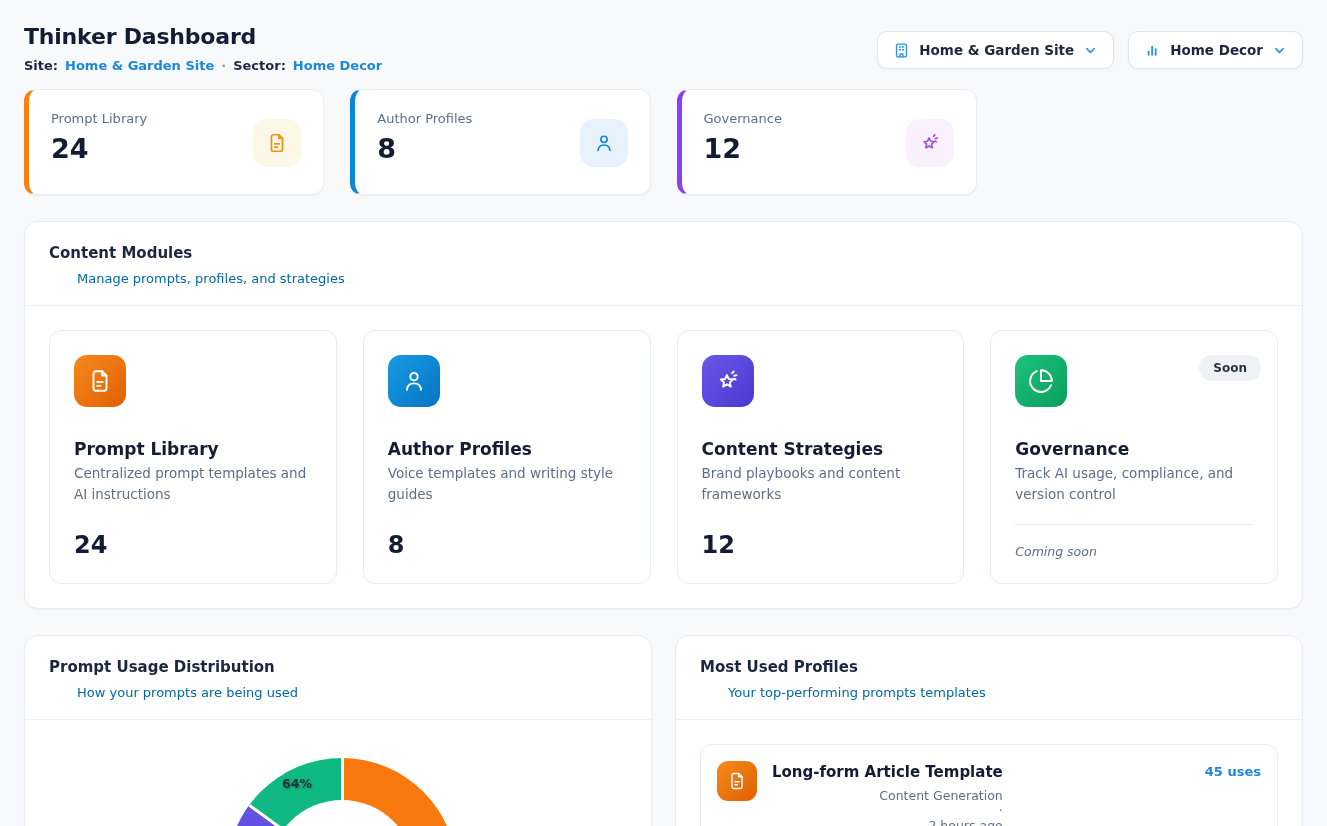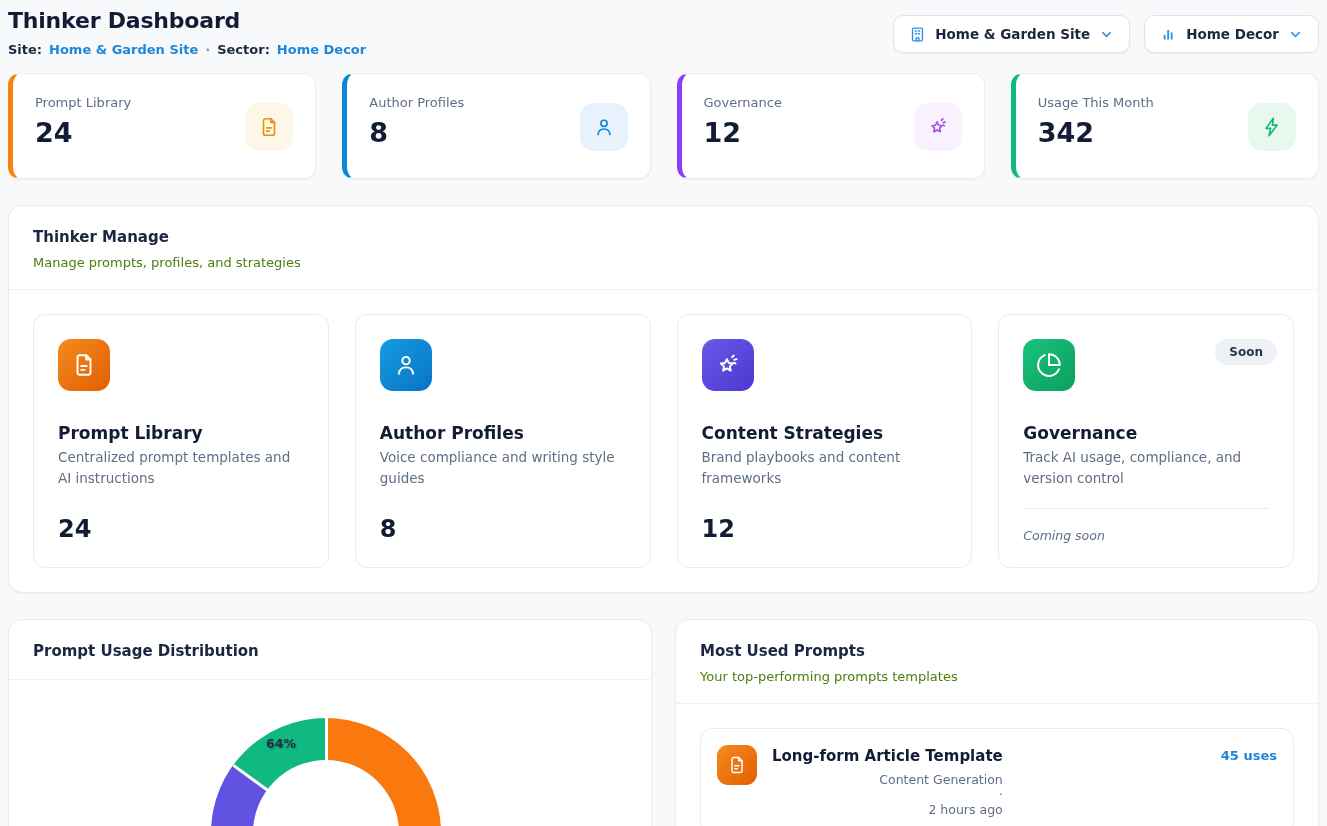--- a/index.html
+++ b/index.html
@@ -3,21 +3,21 @@
 <meta charset="utf-8">
 <style>
   * { margin:0; padding:0; box-sizing:border-box; }
   html,body { overflow:hidden; }
   body {
     width:1327px; height:826px;
     background:#f7f9fb;
     font-family:"DejaVu Sans","Liberation Sans",sans-serif;
     color:#131e36;
   }
-  .page { width:1327px; height:826px; padding:8px; overflow:hidden; }
+  .page { width:1327px; height:826px; padding:24px; overflow:hidden; }
 
   
   .header-row { display:flex; justify-content:space-between; align-items:flex-start; }
   .page-title { font-size:22px; font-weight:800; letter-spacing:-.2px; color:#121d35; }
   .site-line { margin-top:9px; font-size:13px; display:flex; align-items:center; gap:7px; }
   .site-line .lbl { font-weight:700; color:#1b2740; }
   .site-line a { font-weight:700; color:#1d87dc; text-decoration:none; cursor:pointer; }
   .site-line .dot { color:#8a97ab; font-weight:700; }
   .header-actions { display:flex; gap:14px; padding-top:7px; }
   .dd-btn {
@@ -42,21 +42,21 @@
     display:flex; align-items:center; justify-content:center;
   }
 
   
   .panel {
     background:#fff; border:1px solid #e7ecf2; border-radius:14px;
     box-shadow:0 1px 2px rgba(16,24,40,.04); margin-top:26px;
   }
   .panel-header { padding:22px 24px 19px; border-bottom:1px solid #eef1f6; }
   .panel-title { font-size:15px; font-weight:700; color:#1b2740; }
-  .panel-subtitle { font-size:13px; color:#4d7c0f; margin-top:9px; }
+  .panel-subtitle { font-size:13px; color:#0369a1; margin-top:9px;margin-left:28px; }
 
   
   .modules-grid { display:grid; grid-template-columns:repeat(4,1fr); gap:26px; padding:24px; }
   .module-card {
     position:relative; border:1px solid #e7ecf2; border-radius:12px; padding:24px;
     min-height:254px; background:#fff; cursor:pointer; display:flex; flex-direction:column;
   }
   .module-tile {
     width:52px; height:52px; border-radius:13px;
     display:flex; align-items:center; justify-content:center; color:#fff;
@@ -174,34 +174,25 @@
       <div class="stat-label">Governance</div>
       <div class="stat-value">12</div>
       <div class="stat-icon-box" style="background-color: rgb(249, 242, 254); color: rgb(163, 77, 232);">
         <svg width="22" height="22" viewBox="0 0 24 24" fill="none" stroke="currentColor" stroke-width="1.8" stroke-linecap="round" stroke-linejoin="round">
           <path d="M11 6.5l1.7 3.6 3.9.5-2.9 2.7.8 3.9-3.5-2-3.5 2 .8-3.9-2.9-2.7 3.9-.5z"></path>
           <path d="M15.8 4.8l1.5-1.6M17.8 7.2l2.1-.6M17.4 9.9l1.5.7"></path>
         </svg>
       </div>
     </div>
 
-    <div class="stat-card" style="border-left-color: rgb(16, 185, 129);">
-      <div class="stat-label">Usage This Month</div>
-      <div class="stat-value">342</div>
-      <div class="stat-icon-box" style="background-color: rgb(232, 248, 239); color: rgb(16, 185, 129);">
-        <svg width="22" height="22" viewBox="0 0 24 24" fill="none" stroke="currentColor" stroke-width="1.8" stroke-linecap="round" stroke-linejoin="round">
-          <path d="M13.5 2.5L5.5 13.5h5l-1.8 8L17.5 10h-5l1-7.5z"></path>
-        </svg>
-      </div>
-    </div>
   </div>
 
   <div class="panel">
     <div class="panel-header">
-      <div class="panel-title">Thinker Manage</div>
+      <div class="panel-title">Content Modules</div>
       <div class="panel-subtitle">Manage prompts, profiles, and strategies</div>
     </div>
     <div class="modules-grid">
 
       <div class="module-card">
         <div class="module-tile" style="background: linear-gradient(135deg, rgb(245, 138, 29), rgb(226, 95, 2));">
           <svg width="26" height="26" viewBox="0 0 24 24" fill="none" stroke="currentColor" stroke-width="1.8" stroke-linecap="round" stroke-linejoin="round">
             <path d="M14 3H8a2 2 0 0 0-2 2v14a2 2 0 0 0 2 2h8a2 2 0 0 0 2-2V7l-4-4z"></path>
               <path d="M14 3v4h4"></path>
               <path d="M9.5 13h5M9.5 16.5h3"></path>
@@ -213,21 +204,21 @@
       </div>
 
       <div class="module-card">
         <div class="module-tile" style="background: linear-gradient(135deg, rgb(23, 156, 226), rgb(8, 115, 196));">
           <svg width="26" height="26" viewBox="0 0 24 24" fill="none" stroke="currentColor" stroke-width="1.8" stroke-linecap="round" stroke-linejoin="round">
             <circle cx="12" cy="8" r="3.4"></circle>
               <path d="M5.5 20c.4-3.7 3-5.8 6.5-5.8s6.1 2.1 6.5 5.8"></path>
           </svg>
         </div>
         <div class="module-title">Author Profiles</div>
-        <div class="module-desc">Voice compliance and writing style guides</div>
+        <div class="module-desc">Voice templates and writing style guides</div>
         <div class="module-count">8</div>
       </div>
 
       <div class="module-card">
         <div class="module-tile" style="background: linear-gradient(135deg, rgb(106, 88, 232), rgb(75, 56, 208));">
           <svg width="26" height="26" viewBox="0 0 24 24" fill="none" stroke="currentColor" stroke-width="1.8" stroke-linecap="round" stroke-linejoin="round">
             <path d="M11 6.5l1.7 3.6 3.9.5-2.9 2.7.8 3.9-3.5-2-3.5 2 .8-3.9-2.9-2.7 3.9-.5z"></path>
             <path d="M15.8 4.8l1.5-1.6M17.8 7.2l2.1-.6M17.4 9.9l1.5.7"></path>
           </svg>
         </div>
@@ -250,34 +241,35 @@
         <div class="coming-soon">Coming soon</div>
       </div>
     </div>
   </div>
 
   <div class="bottom-grid">
 
     <div class="bottom-card">
       <div class="panel-header">
         <div class="panel-title">Prompt Usage Distribution</div>
+        <div class="panel-subtitle">How your prompts are being used</div>
       </div>
       <div class="chart-area">
         <div class="donut" style="background: conic-gradient(rgb(249, 121, 15) 0%, rgb(249, 121, 15) 45%, rgb(97, 82, 226) 45%, rgb(97, 82, 226) 85%, rgb(16, 185, 129) 85%, rgb(16, 185, 129) 100%);">
           <div class="slice-gap"></div>
           <div class="slice-gap" style="transform: rotate(-54deg);"></div>
           <div class="donut-hole"></div>
         </div>
         <div class="donut-label">64%</div>
       </div>
     </div>
 
     <div class="bottom-card">
       <div class="panel-header">
-        <div class="panel-title">Most Used Prompts</div>
+        <div class="panel-title">Most Used Profiles</div>
         <div class="panel-subtitle">Your top-performing prompts templates</div>
       </div>
       <div class="prompt-list">
         <div class="prompt-item">
           <div class="prompt-icon" style="background: linear-gradient(135deg, rgb(245, 138, 29), rgb(226, 95, 2));">
             <svg width="20" height="20" viewBox="0 0 24 24" fill="none" stroke="currentColor" stroke-width="1.8" stroke-linecap="round" stroke-linejoin="round">
               <path d="M14 3H8a2 2 0 0 0-2 2v14a2 2 0 0 0 2 2h8a2 2 0 0 0 2-2V7l-4-4z"></path>
                 <path d="M14 3v4h4"></path>
                 <path d="M9.5 13h5M9.5 16.5h3"></path>
             </svg>

